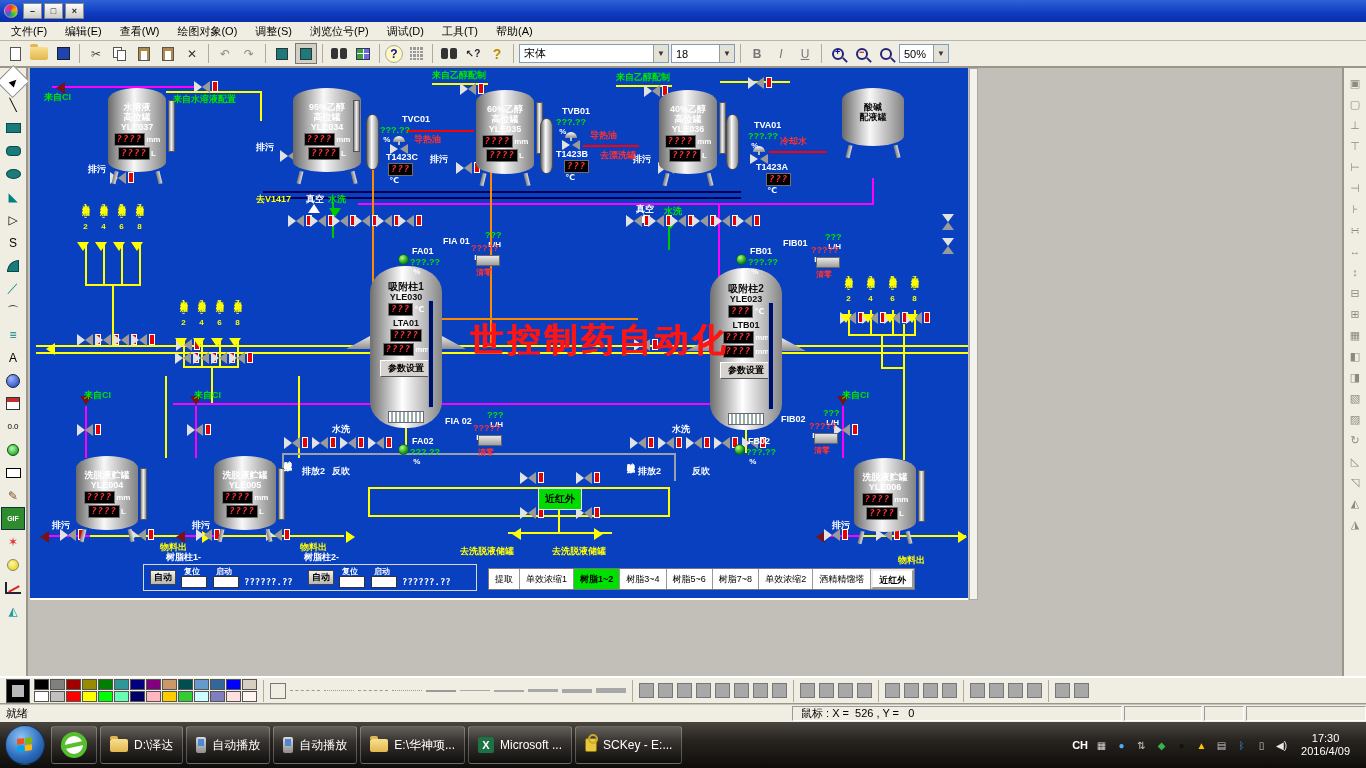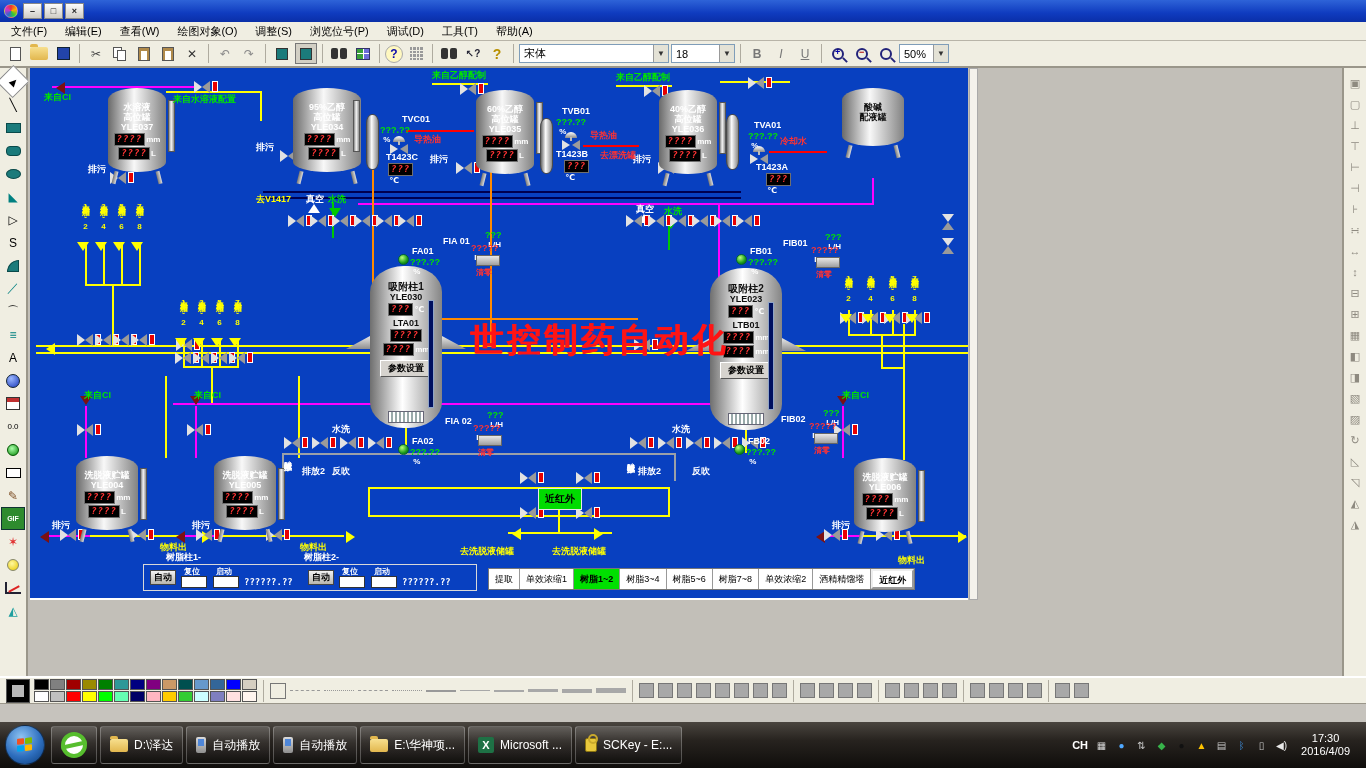--- a/index.html
+++ b/index.html
@@ -1103,20 +1103,27 @@
       <div class="psep"></div>
       <div class="pat"></div>
       <div class="pat"></div>
       <div class="pat"></div>
       <div class="pat"></div>
       <div class="psep"></div>
       <div class="pat"></div>
       <div class="pat"></div>
     </div>
 
+  <div class="statusbar">
+    <span class="sb-ready">就绪</span>
+    <span class="sb-box" style="width:330px">鼠标 : X =  526 , Y =   0</span>
+    <span class="sb-box" style="width:78px"></span>
+    <span class="sb-box" style="width:40px"></span>
+    <span class="sb-box" style="width:120px;margin-right:0"></span>
+  </div>
 </div>
 
 <div class="taskbar" id="taskbar">
   <div class="orb">
     <div class="flag">
       <i style="background:#f25022"></i>
         <i style="background:#7fba00"></i>
         <i style="background:#00a4ef"></i>
         <i style="background:#ffb900"></i>
     </div>

